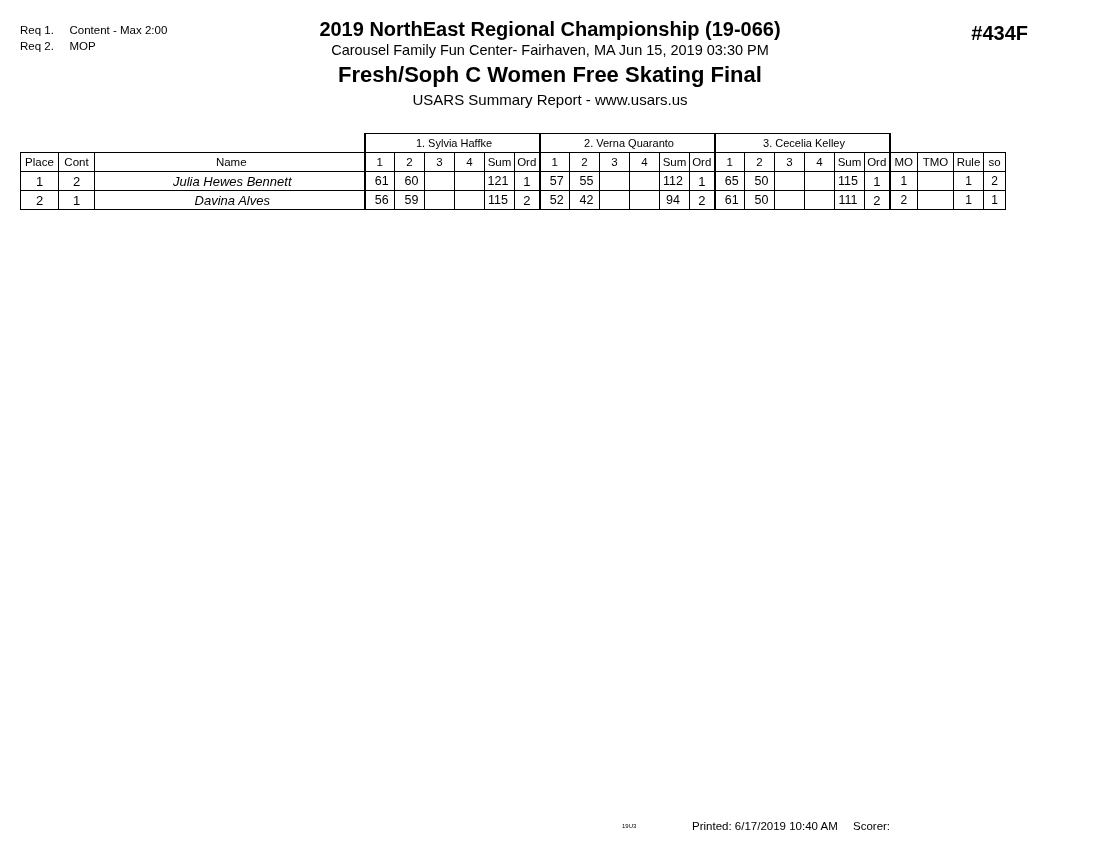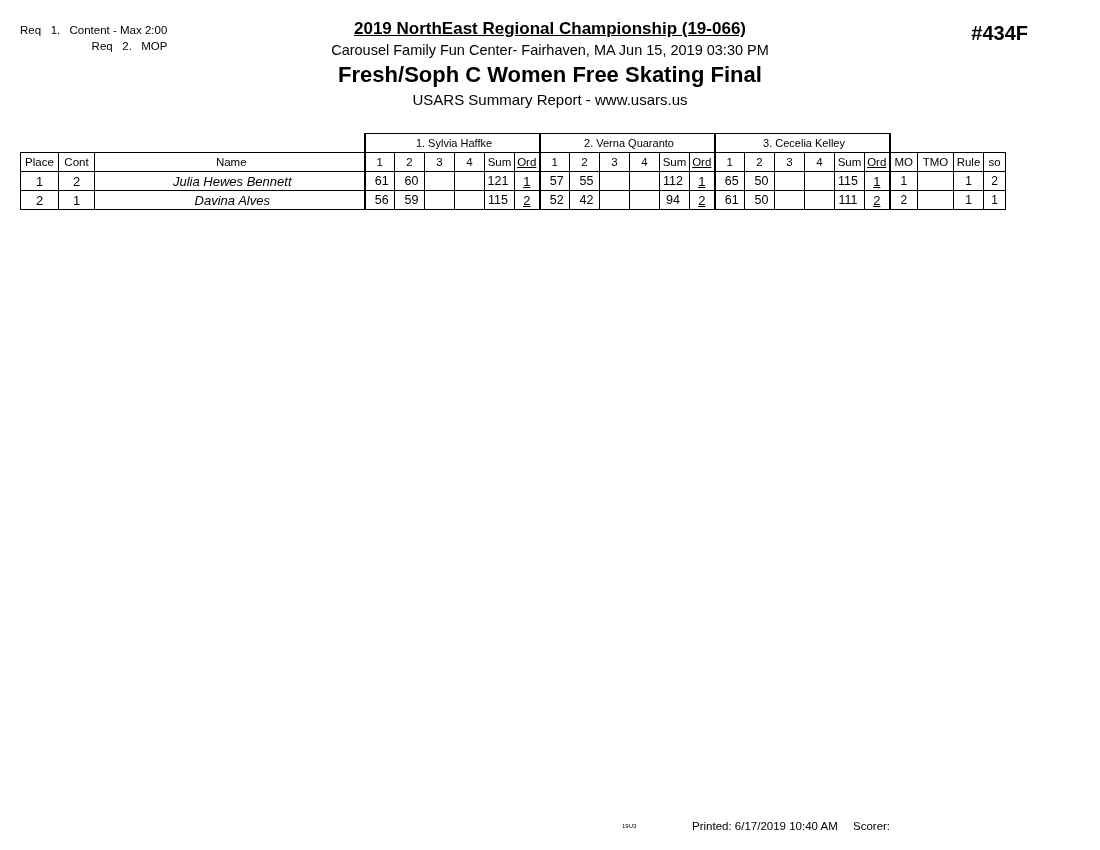--- a/index.html
+++ b/index.html
@@ -17,39 +17,38 @@
   }
 
   
   .reqs {
     position: absolute;
     left: 20px;
     top: 22px;
     font-size: 11.5px;
     line-height: 16px;
   }
-  .req-row { white-space: nowrap; text-align: right; }
+  .req-row { white-space: nowrap; }
   .req-label { display: inline-block; }
   .req-num { display: inline-block; min-width: 16px; }
   .req-text { display: inline-block; margin-left: 6px; }
 
   
   .header {
     position: absolute;
     left: 0;
     top: 18px;
     width: 1100px;
     text-align: center;
   }
   .title-main {
-    font-size: 17px;
+    font-size: 20px;
     font-weight: bold;
     line-height: 22px;
     letter-spacing: 0px;
-    text-decoration: underline;
   }
   .title-venue {
     font-size: 14.5px;
     line-height: 20px;
     font-weight: normal;
   }
   .title-event {
     font-size: 22px;
     font-weight: bold;
     line-height: 26px;
@@ -99,21 +98,21 @@
   }
   .thick-left { border-left: 2px solid #000000 !important; }
   .thick-right { border-right: 2px solid #000000 !important; }
 
   
   .c-place { width: 38px; }
   .c-cont  { width: 36px; }
   .c-name  { width: 270px; text-align: left; padding-left: 4px !important; }
   .c-score { width: 30px; }
   .c-sum   { width: 30px; }
-  .c-ord   { width: 25px; text-decoration: underline; }
+  .c-ord   { width: 25px; }
   .c-mo    { width: 28px; }
   .c-tmo   { width: 36px; }
   .c-rule  { width: 30px; }
   .c-so    { width: 22px; }
 
   .hdr-row td { font-size: 11.5px; height: 19px; }
   .hdr-name { text-align: left; padding-left: 4px !important; }
 
   .data-row td { height: 20px; }
   .skater-name {

